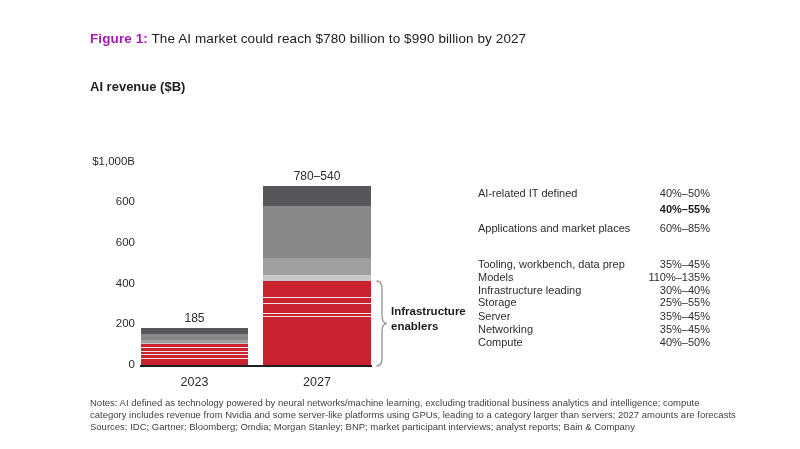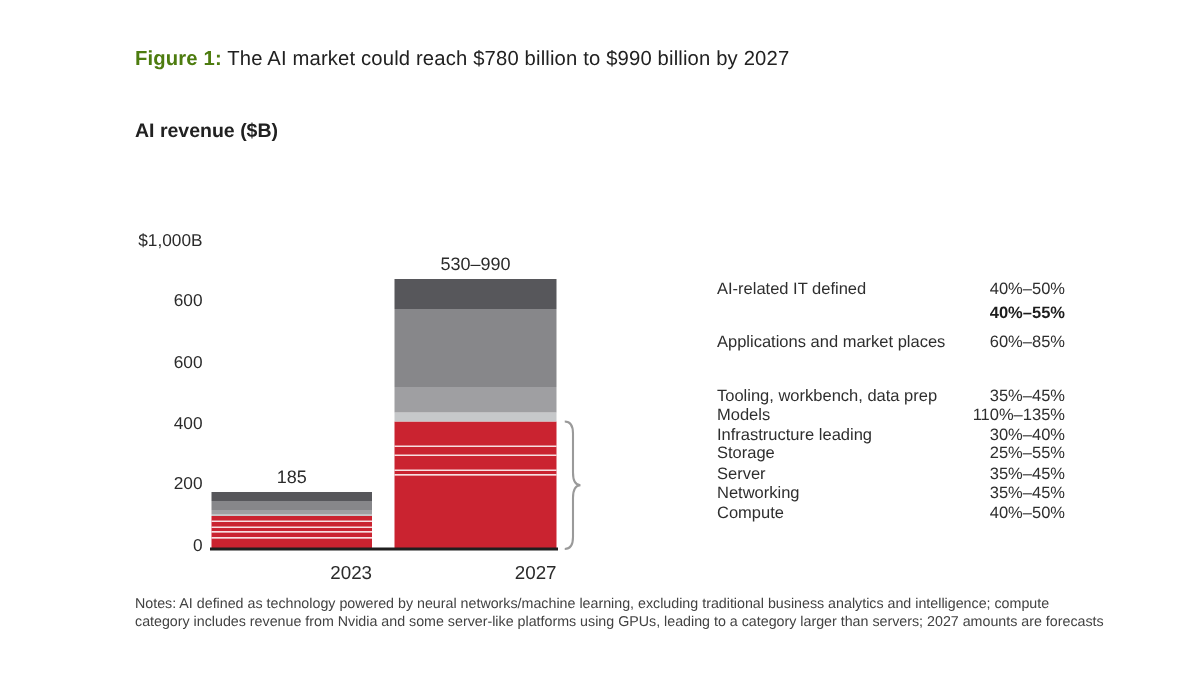--- a/index.html
+++ b/index.html
@@ -5,36 +5,36 @@
   html,body{margin:0;padding:0;background:#ffffff;}
   body{font-family:"Liberation Sans", sans-serif;color:#212121;}
   .canvas{position:relative;width:800px;height:449px;background:#ffffff;overflow:hidden;}
   .abs{position:absolute;}
   .title-line{left:90px;top:31px;font-size:13.5px;letter-spacing:.1px;white-space:nowrap;}
   .figure-label{font-weight:bold;}
   .chart-title{left:90px;top:79px;font-size:13px;font-weight:bold;}
   .ytick{width:80px;left:55px;text-align:right;font-size:11.5px;line-height:14px;color:#2b2b2b;}
   .seg{position:absolute;box-sizing:border-box;}
   .bar-total{font-size:12px;color:#2b2b2b;text-align:center;height:16px;line-height:16px;}
-  .xlabel{font-size:12.5px;color:#2b2b2b;text-align:right;height:16px;line-height:16px;}
+  .xlabel{font-size:12.5px;color:#2b2b2b;text-align:center;height:16px;line-height:16px;}
   .baseline{left:140px;top:365px;width:232px;height:2px;background:#1f1f1f;}
   .annotation{left:391px;top:304px;width:96px;font-size:11.5px;font-weight:bold;line-height:15px;color:#1c1c1c;}
   .cagr-header{left:632px;top:123px;width:100px;text-align:center;font-size:11.5px;font-weight:bold;line-height:14px;color:#1c1c1c;}
   .row-label{left:478px;font-size:11px;line-height:13px;color:#2e2e2e;white-space:nowrap;}
   .row-value{left:600px;width:110px;text-align:right;font-size:11px;line-height:13px;color:#2e2e2e;white-space:nowrap;}
   .overall{font-weight:bold;color:#1c1c1c;}
   .note-line{left:90px;width:680px;font-size:9.5px;line-height:12.2px;color:#424242;white-space:nowrap;}
 </style>
 </head>
 <body>
 
 <div class="canvas">
 
   <div class="abs title-line">
-    <span class="figure-label" style="color: #4d7c0f;">Figure 1:</span><span> The AI market could reach $780 billion to $990 billion by 2027</span>
+    <span class="figure-label" style="color: #a21caf;">Figure 1:</span><span> The AI market could reach $780 billion to $990 billion by 2027</span>
   </div>
 
   <div class="abs chart-title">AI revenue ($B)</div>
 
   <div class="abs" id="plot-area" style="left:0;top:0;width:800px;height:449px;">
       <div class="abs ytick" style="top: 357px;">0</div>
       <div class="abs ytick" style="top: 316.3px;">200</div>
       <div class="abs ytick" style="top: 275.6px;">400</div>
       <div class="abs ytick" style="top: 234.9px;">600</div>
       <div class="abs ytick" style="top: 194.2px;">600</div>
@@ -52,21 +52,21 @@
       <div class="abs xlabel" style="left: 141px; width: 107px; top: 374px;">2023</div>
       <div class="abs seg" style="left: 263px; top: 317.16px; width: 108px; height: 48.84px; background: rgb(202, 35, 48);"></div>
       <div class="abs seg" style="left: 263px; top: 314.108px; width: 108px; height: 3.0525px; background: rgb(202, 35, 48); border-bottom: 1px solid rgba(255, 255, 255, 0.85);"></div>
       <div class="abs seg" style="left: 263px; top: 303.933px; width: 108px; height: 10.175px; background: rgb(202, 35, 48); border-bottom: 1px solid rgba(255, 255, 255, 0.85);"></div>
       <div class="abs seg" style="left: 263px; top: 297.827px; width: 108px; height: 6.105px; background: rgb(202, 35, 48); border-bottom: 1px solid rgba(255, 255, 255, 0.85);"></div>
       <div class="abs seg" style="left: 263px; top: 280.53px; width: 108px; height: 17.2975px; background: rgb(202, 35, 48); border-bottom: 1px solid rgba(255, 255, 255, 0.85);"></div>
       <div class="abs seg" style="left: 263px; top: 275.442px; width: 108px; height: 5.0875px; background: rgb(198, 200, 202);"></div>
       <div class="abs seg" style="left: 263px; top: 258.145px; width: 108px; height: 17.2975px; background: rgb(159, 159, 162);"></div>
       <div class="abs seg" style="left: 263px; top: 206.252px; width: 108px; height: 51.8925px; background: rgb(135, 135, 138);"></div>
       <div class="abs seg" style="left: 263px; top: 185.903px; width: 108px; height: 20.35px; background: rgb(87, 87, 91);"></div>
-      <div class="abs bar-total" style="left: 263px; width: 108px; top: 167.903px;">530–990</div>
+      <div class="abs bar-total" style="left: 263px; width: 108px; top: 167.903px;">780–540</div>
       <div class="abs xlabel" style="left: 263px; width: 108px; top: 374px;">2027</div>
       <div class="abs row-label" style="top: 187px;">AI-related IT defined</div>
       <div class="abs row-value" style="top: 187px;">40%–50%</div>
       <div class="abs row-label" style="top: 222px;">Applications and market places</div>
       <div class="abs row-value" style="top: 222px;">60%–85%</div>
       <div class="abs row-label" style="top: 258px;">Tooling, workbench, data prep</div>
       <div class="abs row-value" style="top: 258px;">35%–45%</div>
       <div class="abs row-label" style="top: 271px;">Models</div>
       <div class="abs row-value" style="top: 271px;">110%–135%</div>
       <div class="abs row-label" style="top: 283.5px;">Infrastructure leading</div>
@@ -80,20 +80,22 @@
       <div class="abs row-label" style="top: 335.5px;">Compute</div>
       <div class="abs row-value" style="top: 335.5px;">40%–50%</div>
     </div>
 
   <div class="abs baseline"></div>
 
   <svg class="abs" style="left:375px;top:280px;" width="13" height="87" viewBox="0 0 13 87" preserveAspectRatio="none">
     <path d="M1.5,1 Q7,1 7,9 L7,35 Q7,43.5 12,43.5 Q7,43.5 7,52 L7,78 Q7,86 1.5,86" fill="none" stroke="#9a9a9a" stroke-width="1.4"></path>
   </svg>
 
+  <div class="abs annotation">Infrastructure enablers</div>
 
 
   <div class="abs row-value overall" style="top:156px;margin-top:47px;">40%–55%</div>
 
   <div class="abs note-line" style="top:397px;">Notes: AI defined as technology powered by neural networks/machine learning, excluding traditional business analytics and intelligence; compute</div>
   <div class="abs note-line" style="top:409px;">category includes revenue from Nvidia and some server-like platforms using GPUs, leading to a category larger than servers; 2027 amounts are forecasts</div>
+  <div class="abs note-line" style="top:421px;">Sources: IDC; Gartner; Bloomberg; Omdia; Morgan Stanley; BNP; market participant interviews; analyst reports; Bain &amp; Company</div>
 
 </div>
 
 </body></html>

